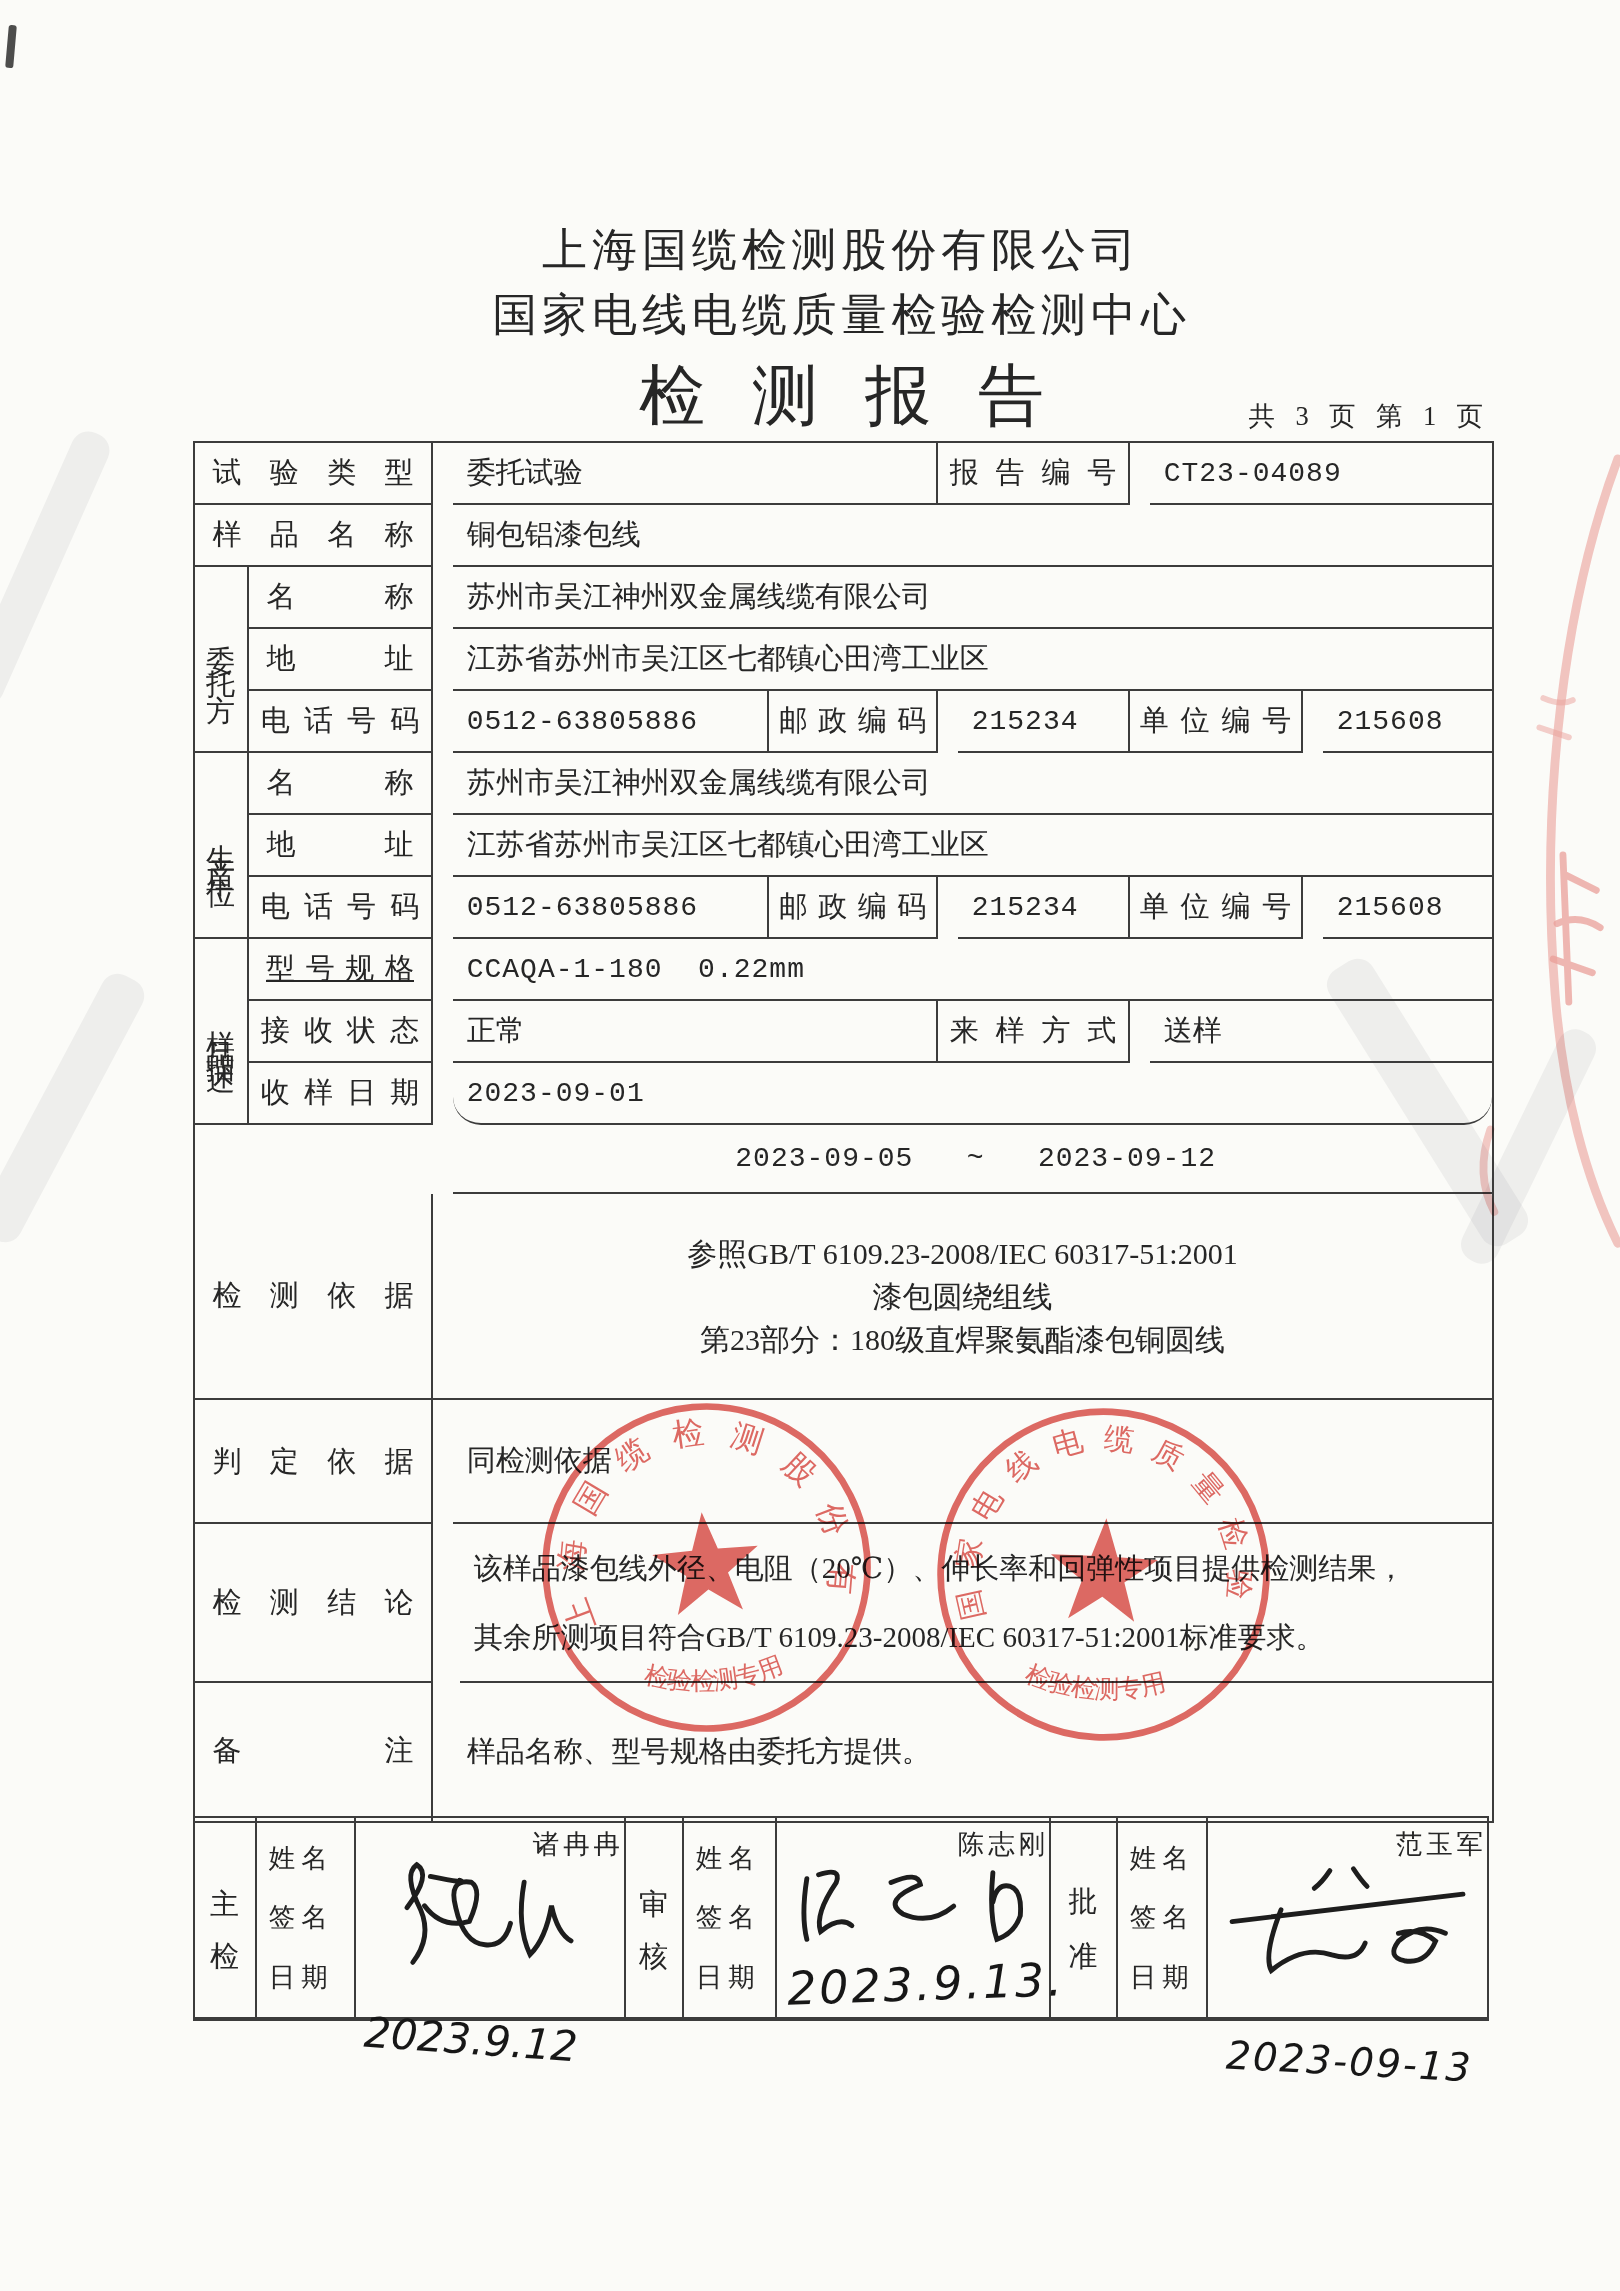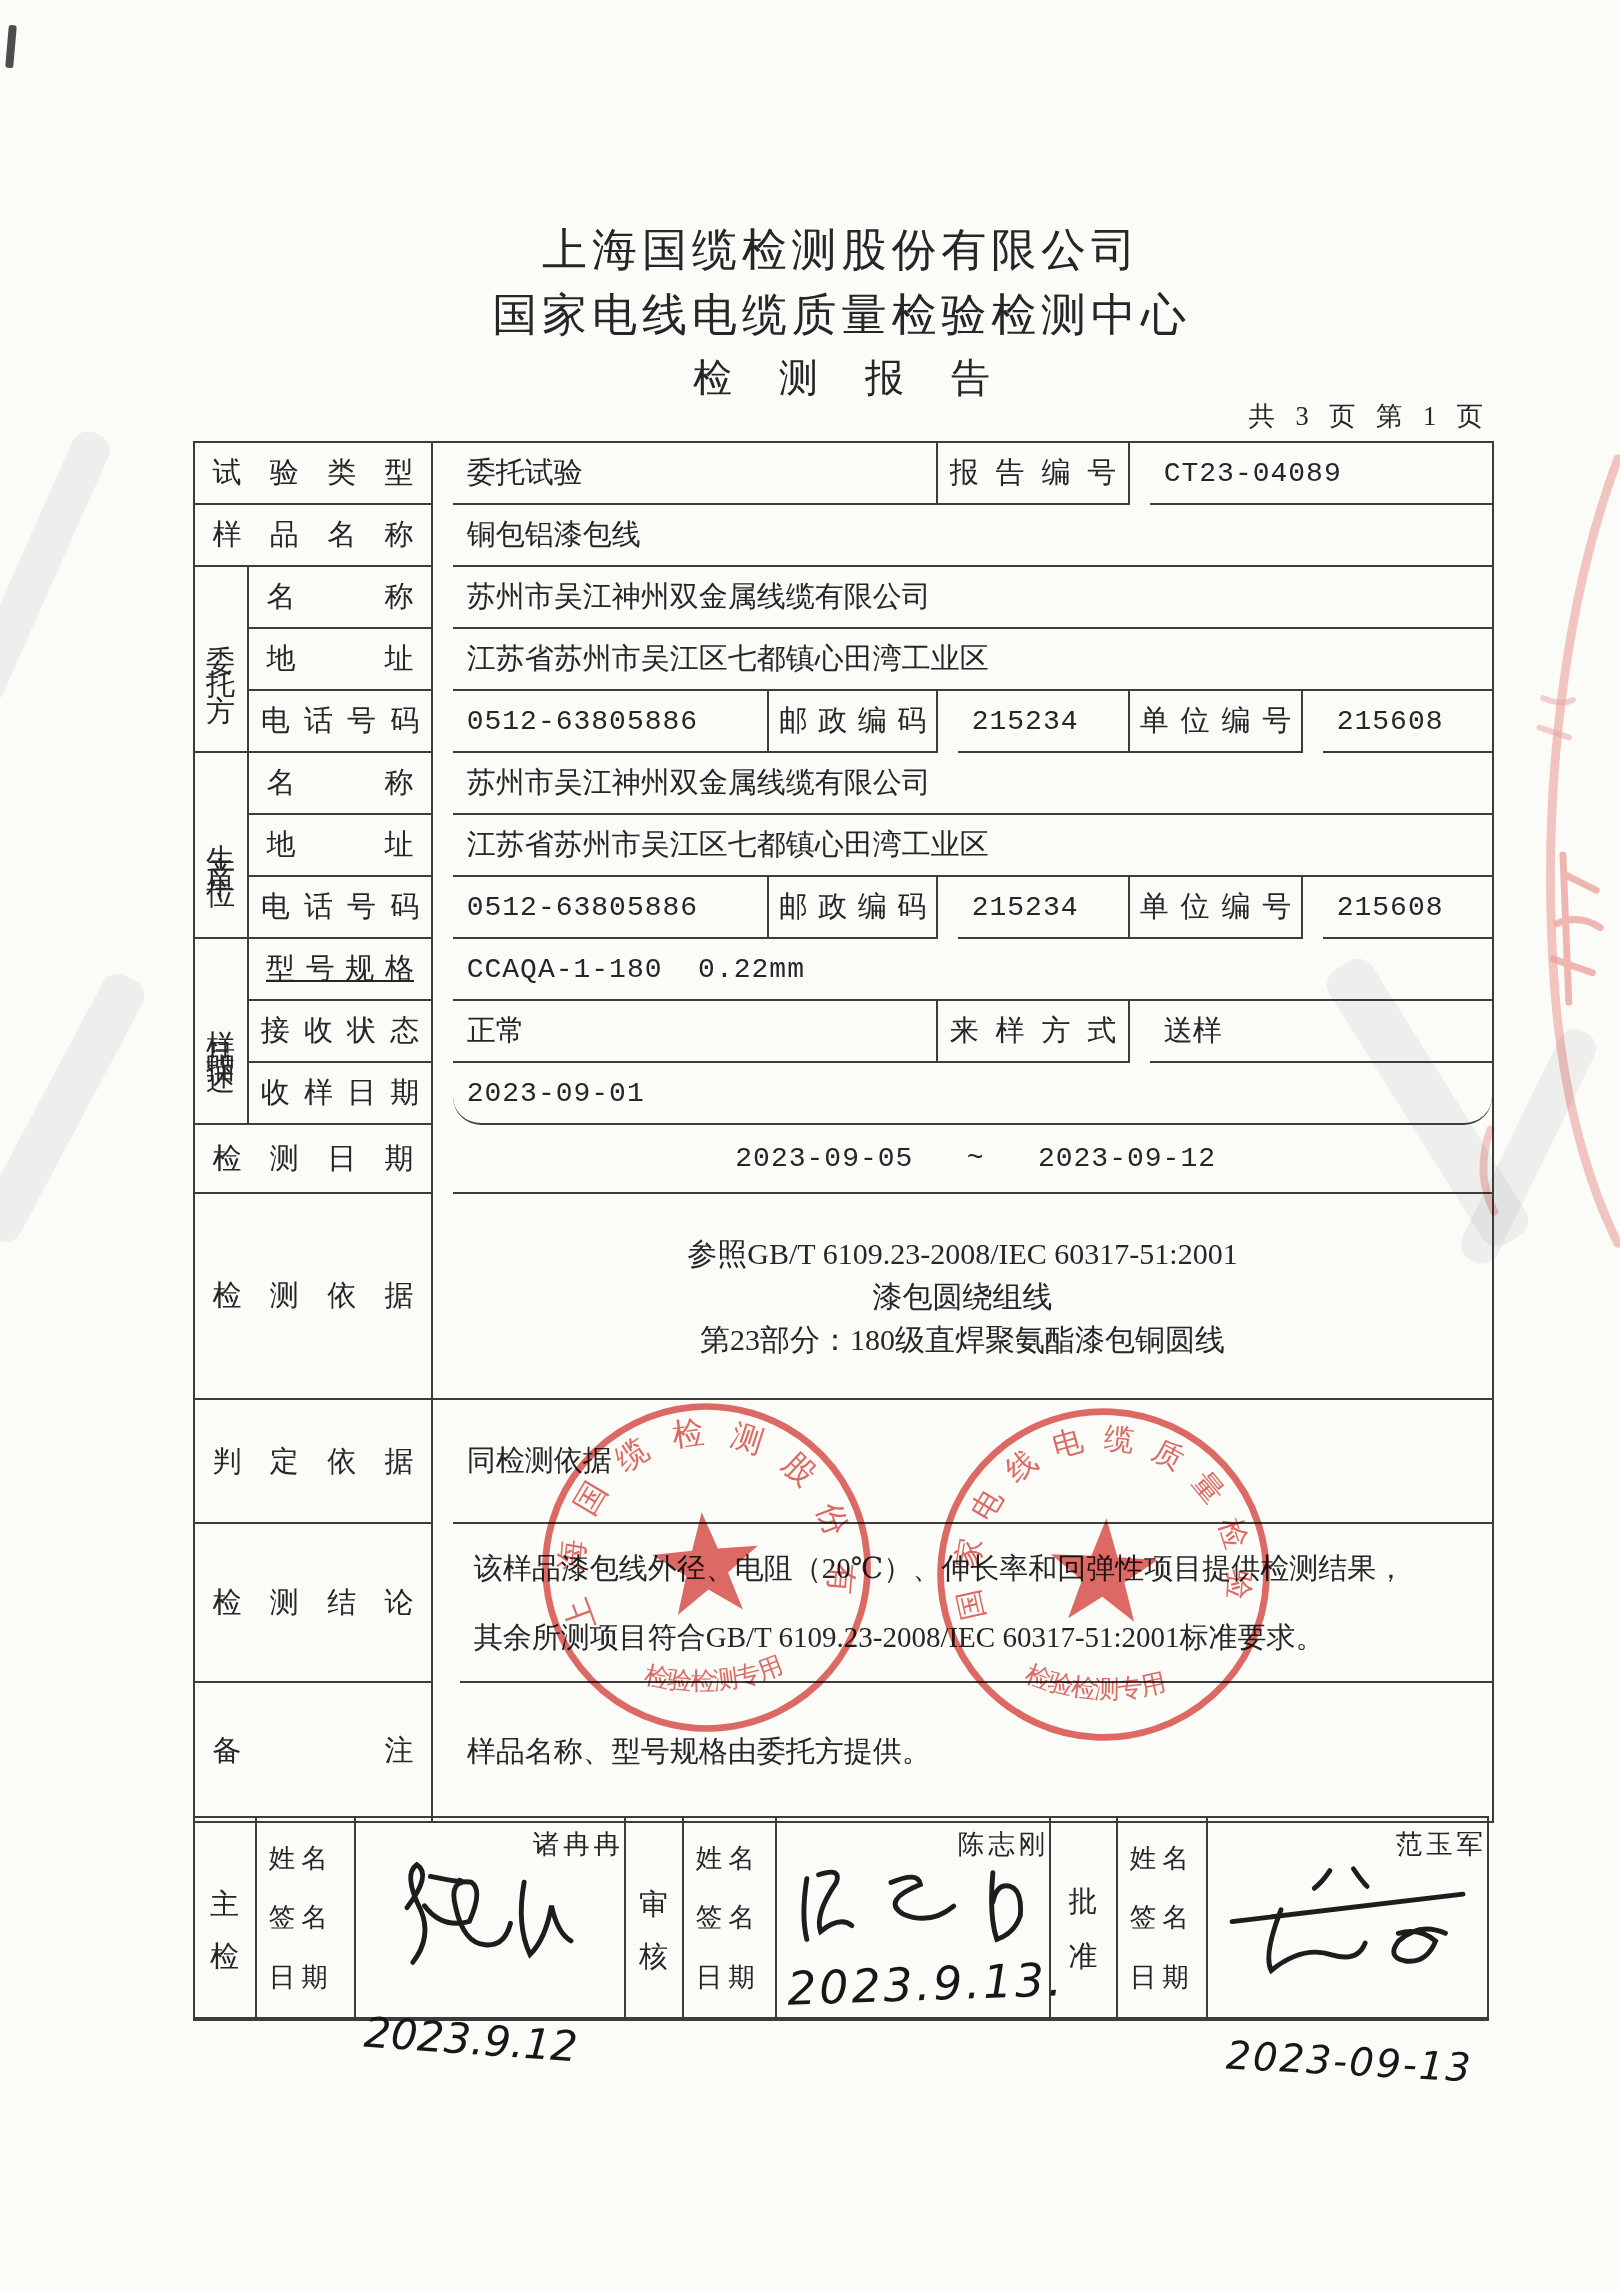--- a/index.html
+++ b/index.html
@@ -6,21 +6,21 @@
   body{
     width:1620px;height:2292px;position:relative;overflow:hidden;
     background:#fbfbf8;
     font-family:"Liberation Serif","DejaVu Serif",serif;
     color:#262626;
   }
   
   .hdr{position:absolute;left:193px;width:1297px;text-align:center;}
   .title1{top:220px;font-size:45px;letter-spacing:4.9px;font-weight:500;}
   .title2{top:285px;font-size:45px;letter-spacing:4.9px;font-weight:500;}
-  .title3{top:351px;font-size:39px;letter-spacing:47px;text-indent:47px;font-weight:500;}
+  .title3{top:351px;font-size:66px;letter-spacing:47px;text-indent:47px;font-weight:500;}
   .pageinfo{position:absolute;left:193px;width:1297px;top:398px;text-align:right;
     font-size:26.5px;letter-spacing:6.9px;}
   
   .t-main{
     position:absolute;left:193px;top:441px;
     display:grid;
     grid-template-columns:54px 184px 336px 169px 192px 173px 189px;
     grid-template-rows:62px 62px 62px 62px 62px 62px 62px 62px 62px 62px 62px 69px 206px 124px 159px 138px;
     border:2.9px solid #3c3c3c;
   }
@@ -126,21 +126,20 @@
   <div class="c vcell vs12" style="grid-column:1;grid-row:9/12;">样品描述</div>
   <div class="c lab lh61" style="grid-column:2;grid-row:9;padding:0 17px;text-decoration:underline;">型号规格</div>
   <div class="c flexc mono br0" style="grid-column:3/8;grid-row:9;">CCAQA-1-180  0.22mm</div>
   <div class="c lab lh61" style="grid-column:2;grid-row:10;padding:0 11.8px;">接收状态</div>
   <div class="c flexc" style="grid-column:3/5;grid-row:10;">正常</div>
   <div class="c lab lh61" style="grid-column:5;grid-row:10;padding:0 11.8px;">来样方式</div>
   <div class="c flexc br0" style="grid-column:6/8;grid-row:10;">送样</div>
   <div class="c lab lh61" style="grid-column:2;grid-row:11;padding:0 11.8px;">收样日期</div>
   <div class="c flexc mono br0" style="grid-column:3/8;grid-row:11;border-radius:28px;">2023-09-01</div>
 
-  <div class="c lab lh68" style="grid-column:1/3;grid-row:12;">检测日期</div>
   <div class="c flexc centerv mono br0" style="grid-column:3/8;grid-row:12;padding-left:20px;">2023-09-05   ~   2023-09-12</div>
 
   <div class="c lab lh208" style="grid-column:1/3;grid-row:13;">检测依据</div>
   <div class="c lines3 br0" style="grid-column:3/8;grid-row:13;">
     <div>参照GB/T 6109.23-2008/IEC 60317-51:2001</div>
     <div>漆包圆绕组线</div>
     <div>第23部分：180级直焊聚氨酯漆包铜圆线</div>
   </div>
 
   <div class="c lab lh125" style="grid-column:1/3;grid-row:14;">判定依据</div>

